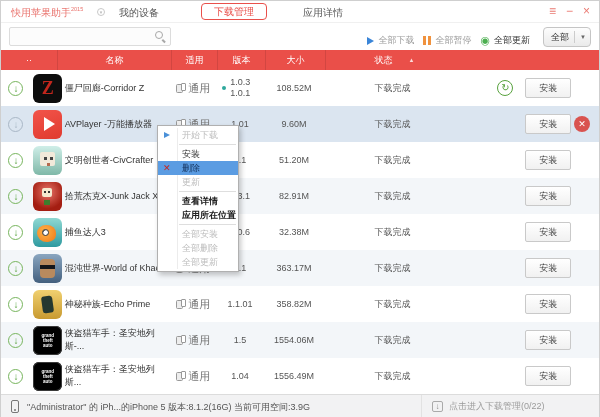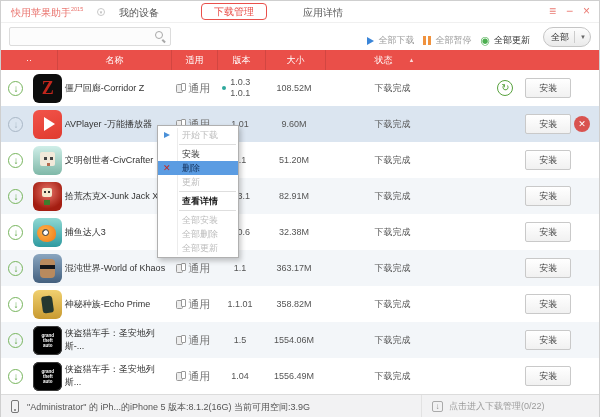--- a/index.html
+++ b/index.html
@@ -24,21 +24,21 @@
   .search { position:absolute; left:8px; top:4px; width:162px; height:19px; border:1px solid #dcdcdc; background:#fcfcfc; border-radius:2px; font-size:9px; padding:0 20px 0 5px; color:#333; font-family:inherit; outline:none; }
   .search-ic { position:absolute; left:154px; top:8px; width:8px; height:8px; border:1px solid #a8a8a8; border-radius:50%; }
   .search-ic::after { content:""; position:absolute; left:7px; top:7px; width:4px; height:1.5px; background:#a8a8a8; transform:rotate(45deg); transform-origin:0 0; }
   .tb-right { position:absolute; right:8px; top:4px; height:20px; display:flex; align-items:flex-end; gap:9px; font-size:9px; }
   .tb-item { display:flex; align-items:center; gap:4px; color:#9a9a9a; }
   .tb-item.dark { color:#333; }
   .play-ic { width:0; height:0; border-left:7px solid #3a85d8; border-top:4.5px solid transparent; border-bottom:4.5px solid transparent; }
   .pause-ic { display:flex; gap:2px; }
   .pause-ic i { width:3px; height:9px; background:#f0923e; }
   .upd-ic { color:#4caf50; font-size:11px; line-height:11px; }
-  .filter-btn { width:48px; height:20px; border:1px solid #c5c5c5; border-radius:10px; background:linear-gradient(#fdfdfd,#eaeaea); display:flex; align-items:center; font-size:9px; color:#333; padding-left:7px; gap:5px; margin-left:4px; }
+  .filter-btn { width:48px; height:20px; border:1px solid #c5c5c5; border-radius:4px; background:linear-gradient(#fdfdfd,#eaeaea); display:flex; align-items:center; font-size:9px; color:#333; padding-left:7px; gap:5px; margin-left:4px; }
   .filter-caret { font-size:6px; color:#666; border-left:1px solid #ccc; padding-left:5px; height:12px; line-height:12px; }
 
   
   .thead { height:20px; background:#ea4f49; display:flex; align-items:center; color:#fff; font-size:9px; }
   .th { display:flex; justify-content:center; align-items:center; height:100%; border-left:1px solid rgba(0,0,0,.10); gap:16px; }
   .th:first-child { border-left:none; }
   .w0{width:56px}.w1{width:114px}.w2{width:46px}.w3{width:48px}.w4{width:60px}.w5{width:138px}.w6{width:138px}
   .sort-ic { font-size:6px; color:rgba(255,255,255,.8); }
 
   .row { height:36px; display:flex; align-items:center; font-size:9px; color:#555; background:#fff; }
@@ -436,20 +436,21 @@
   </div>
 
   <div class="ctx">
     <div class="mi dis"><span class="pl"></span><span>开始下载</span></div>
     <div class="msep"></div>
     <div class="mi">安装</div>
     <div class="mi sel"><span class="dx">✕</span><span>删除</span></div>
     <div class="mi dis">更新</div>
     <div class="msep"></div>
     <div class="mi bold">查看详情</div>
+    <div class="mi bold">应用所在位置</div>
     <div class="msep"></div>
     <div class="mi dis">全部安装</div>
     <div class="mi dis">全部删除</div>
     <div class="mi dis">全部更新</div>
   </div>
 
   <div class="footer">
     <span class="phone-ic"></span>
     <span class="dev-text">"Administrator" 的 iPh...的iPhone 5  版本:8.1.2(16G) 当前可用空间:3.9G</span>
     <div class="fright">

